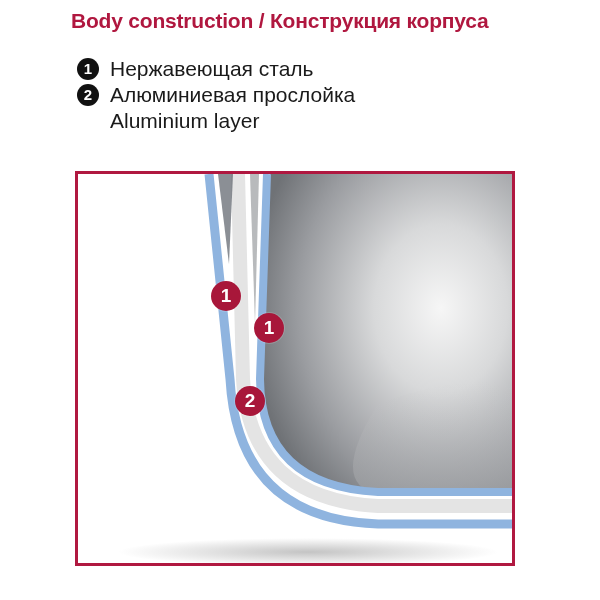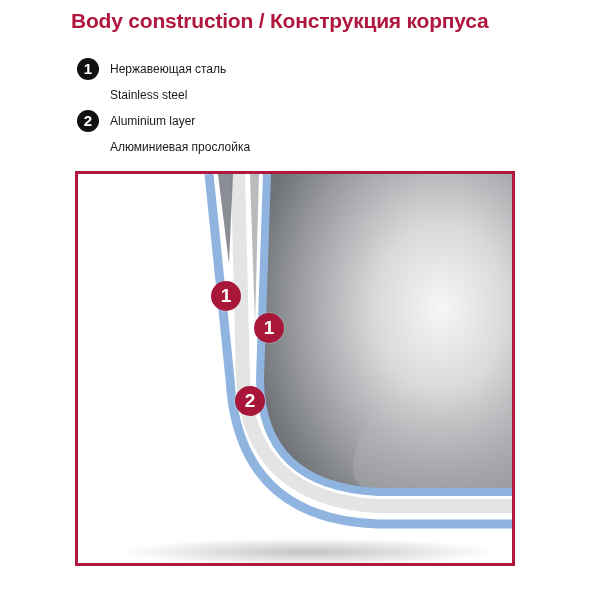--- a/index.html
+++ b/index.html
@@ -1,40 +1,39 @@
 <!DOCTYPE html>
 <html><head>
 <meta charset="utf-8">
 <style>
   html,body{margin:0;padding:0;background:#fff;}
   body{width:600px;height:600px;position:relative;overflow:hidden;font-family:"Liberation Sans",sans-serif;}
   .title{position:absolute;left:71px;top:9px;font-size:21px;font-weight:bold;color:#b0173f;white-space:nowrap;letter-spacing:-0.2px;}
   .legend{position:absolute;left:77px;top:56px;}
   .legend-item{position:relative;padding-left:33px;margin-bottom:0;}
-  .legend-line{font-size:12px;line-height:26px;color:#1a1a1a;white-space:nowrap;}
+  .legend-line{font-size:21px;line-height:26px;color:#1a1a1a;white-space:nowrap;}
   .num-badge{position:absolute;left:0;top:2px;width:22px;height:22px;border-radius:50%;background:#111;color:#fff;font-weight:bold;font-size:15px;line-height:22px;text-align:center;}
   .frame{position:absolute;left:75px;top:171px;width:434px;height:389px;border:3px solid #b01840;overflow:hidden;background:#fff;}
   .frame svg{position:absolute;left:0;top:0;}
   .marker{position:absolute;width:30px;height:30px;border-radius:50%;background:#a8173a;color:#fff;font-weight:bold;font-size:19px;line-height:30px;text-align:center;box-shadow:0 0 0 1px rgba(255,255,255,0.15);}
 </style>
 </head>
 <body>
 
 <div class="title">Body construction / Конструкция корпуса</div>
 
 <div class="legend">
   <div class="legend-item">
     <span class="num-badge">1</span>
     <div class="legend-line">Нержавеющая сталь</div>
-    <div class="legend-line">Stainless steel</div>
   </div>
   <div class="legend-item">
     <span class="num-badge">2</span>
+    <div class="legend-line">Алюминиевая прослойка</div>
     <div class="legend-line">Aluminium layer</div>
-    <div class="legend-line">Алюминиевая прослойка</div>
   </div>
 </div>
 
 <div class="frame">
   <svg width="434" height="389" viewBox="0 0 434 389">
     <defs>
       <radialGradient id="inner" cx="0.72" cy="0.42" r="0.75">
         <stop offset="0" stop-color="#f6f6f6"></stop>
         <stop offset="0.35" stop-color="#d8d9da"></stop>
         <stop offset="0.75" stop-color="#9a9ca0"></stop>

